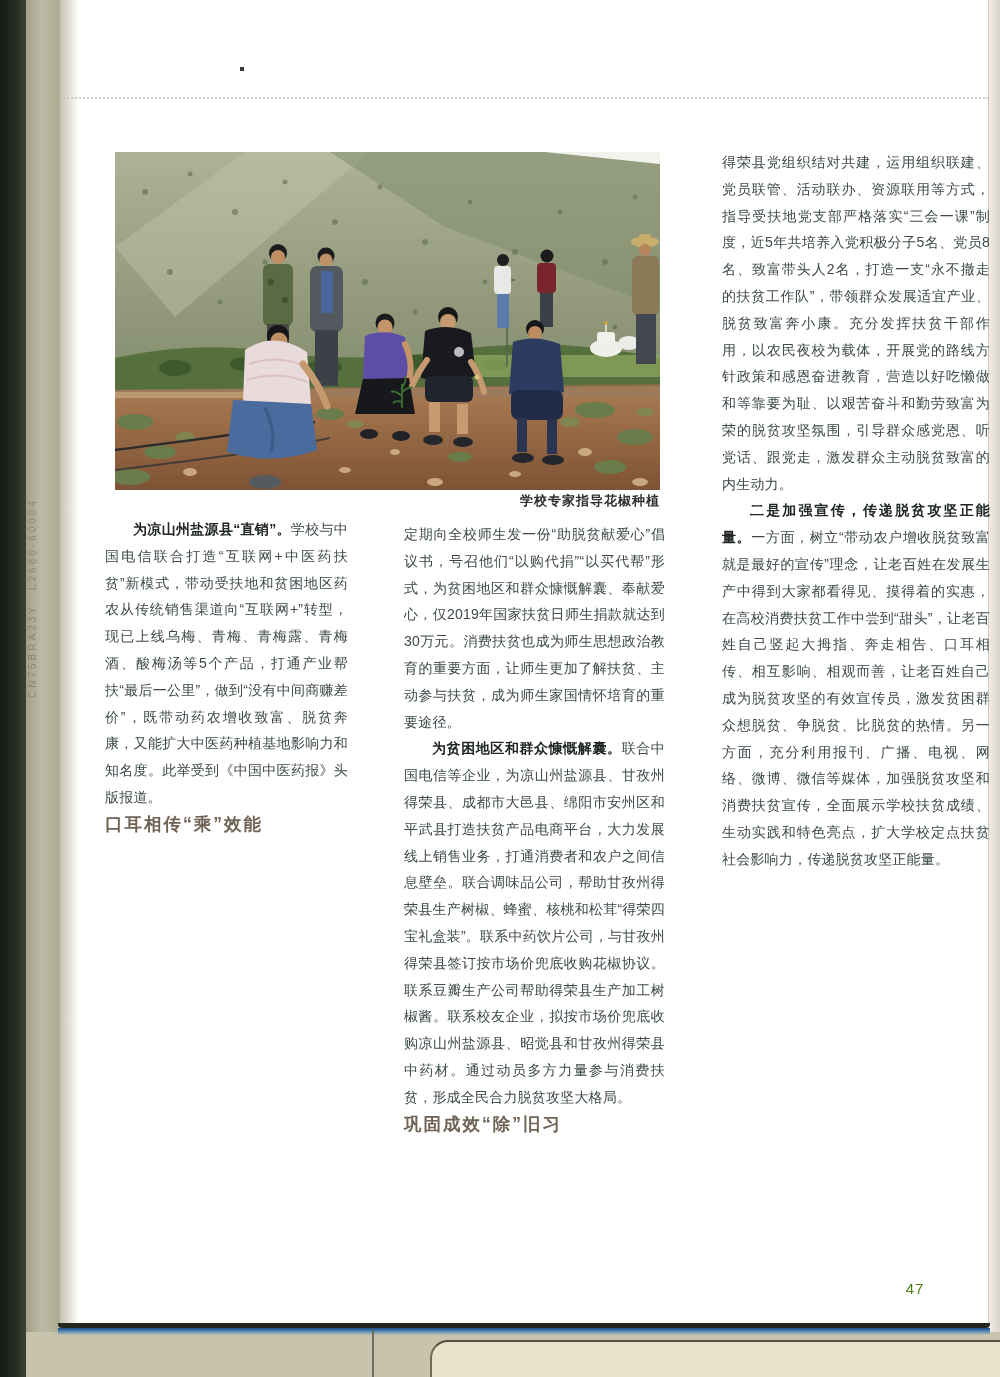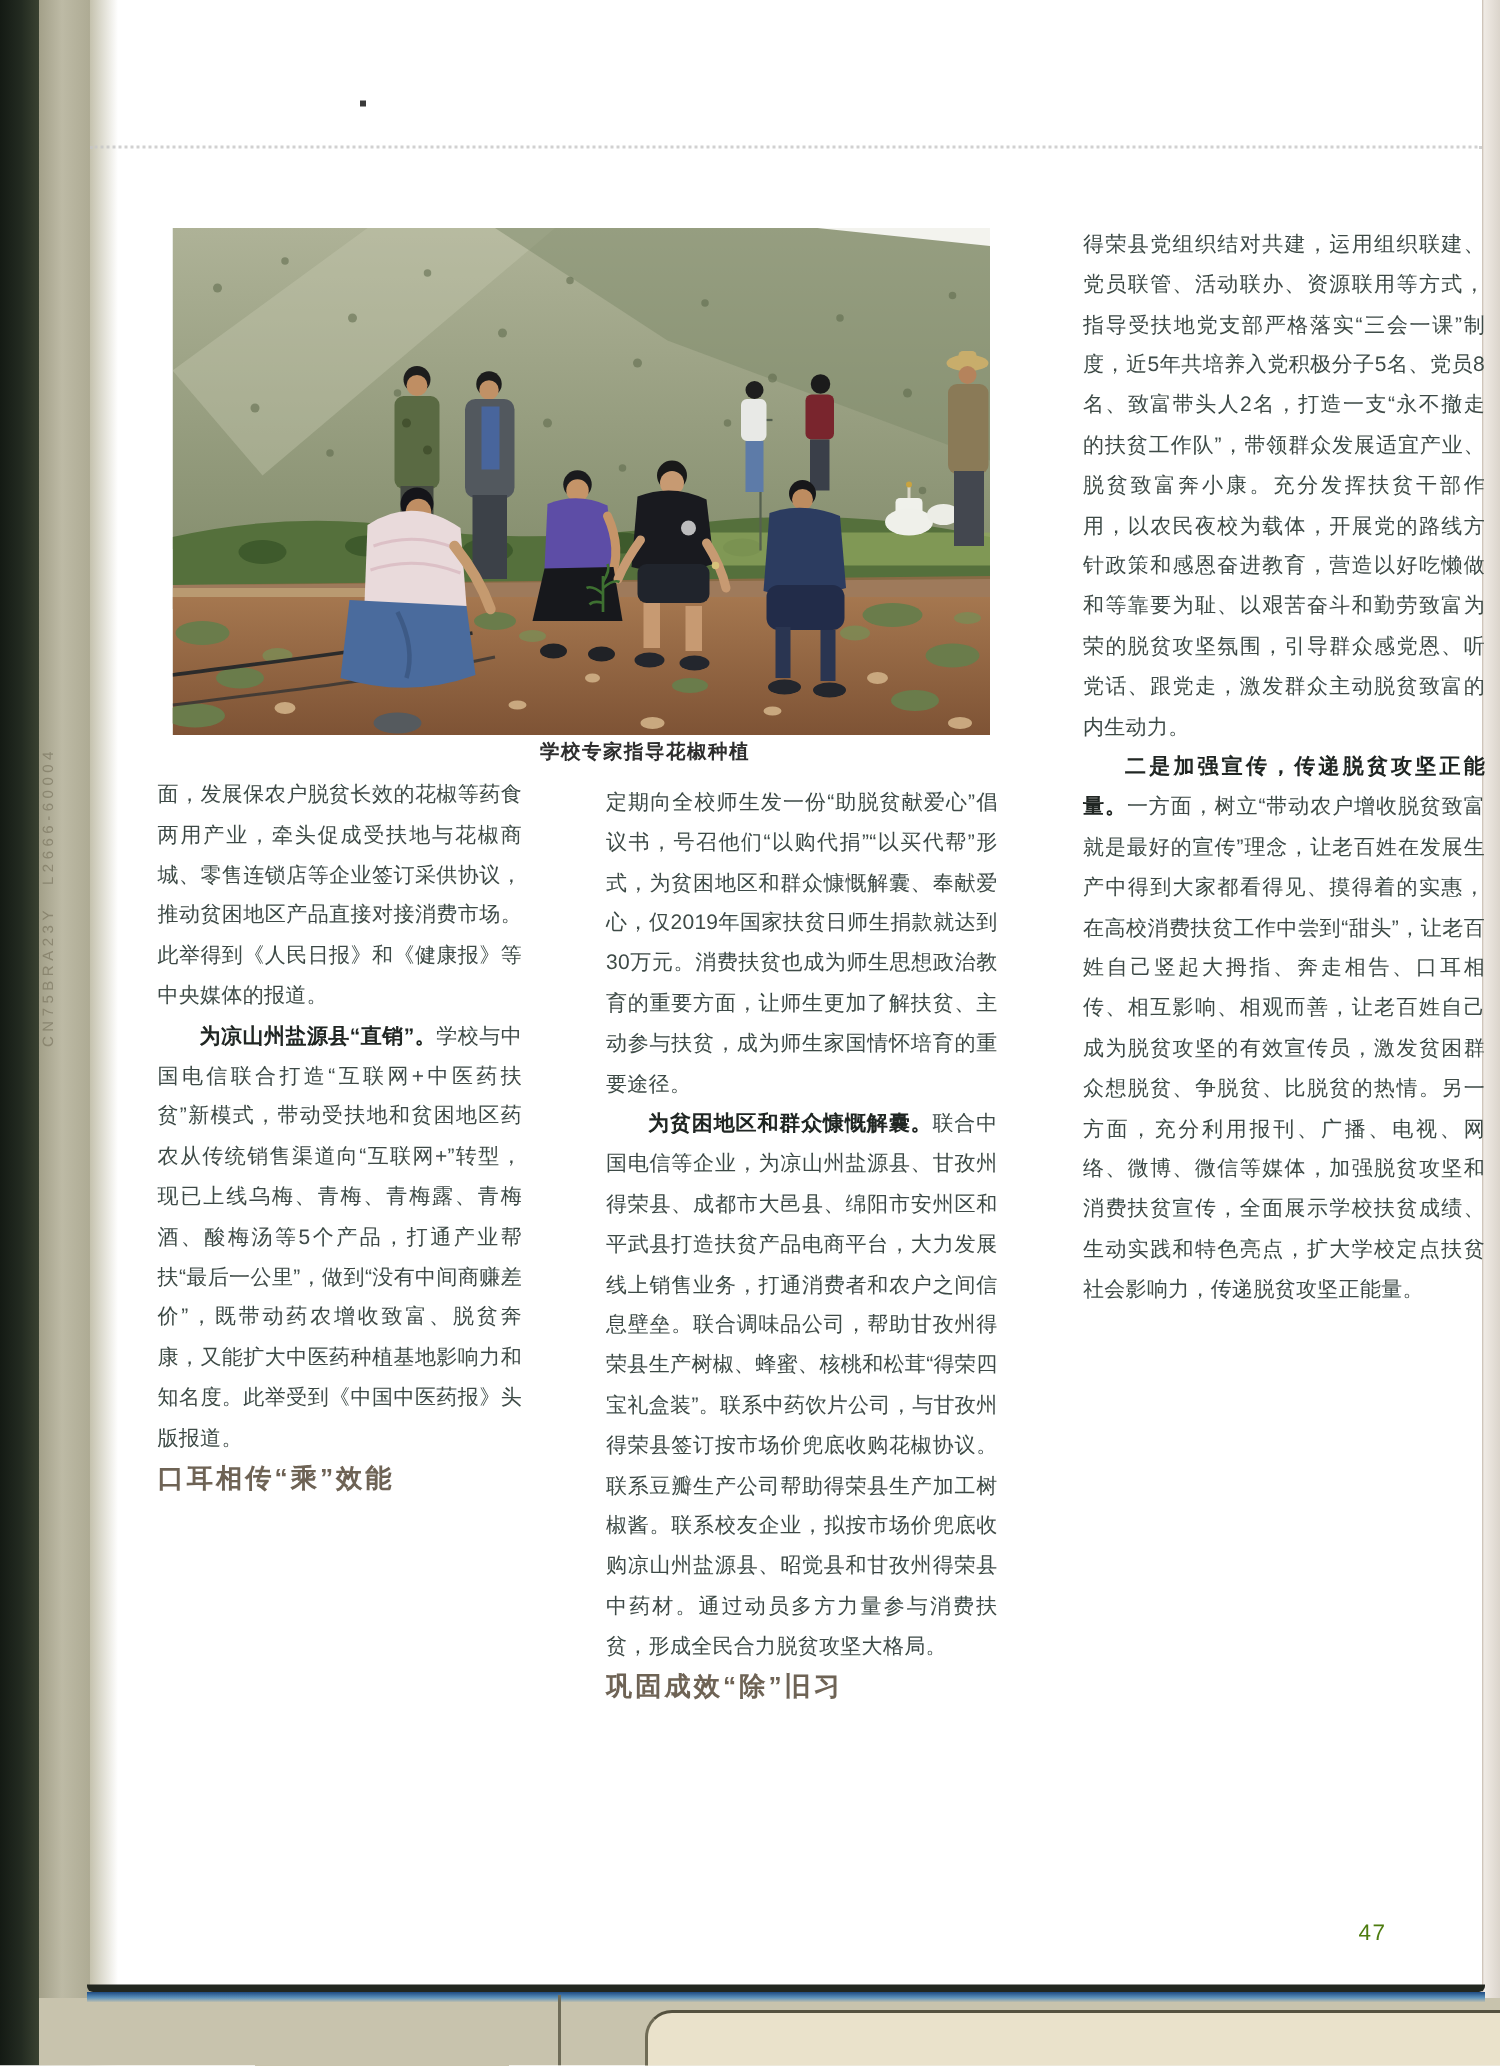--- a/index.html
+++ b/index.html
@@ -29,21 +29,21 @@
     background:#eae2cb;border-top:2px solid #54513f;border-left:2px solid #6f6b55;
     border-top-left-radius:18px;}
   .bottom-hairline{position:absolute;left:372px;top:1330px;width:2px;height:47px;background:#6f6c58;}
   .right-strip{position:absolute;left:988px;top:0;width:12px;height:1332px;
     background:linear-gradient(90deg,#f0ebe5 0%,#d9d2c9 100%);border-left:1px solid #cfc5ba;}
   .dotted-line{position:absolute;left:60px;top:97px;width:928px;height:0;
     border-top:2px dotted #c6c6c6;opacity:.8;}
   .ink-dot{position:absolute;left:240px;top:67px;width:4px;height:4px;background:#3a3a3a;}
   
   .photo{position:absolute;left:115px;top:152px;width:545px;height:338px;overflow:hidden;}
-  .caption{position:absolute;left:360px;top:492px;width:300px;
+  .caption{position:absolute;left:360px;top:492px;width:300px;text-align:right;
     font-size:13px;font-weight:bold;color:#2e2e2e;letter-spacing:1px;}
   
   .col{position:absolute;font-size:14px;line-height:26.8px;color:#3d4a46;
     text-align:justify;letter-spacing:.2px;}
   .col p{margin:0;text-align:justify;}
   .indent{text-indent:2em;}
   .lead{font-weight:bold;color:#202623;}
   .sec-heading{text-align:center;font-weight:bold;font-size:17.5px;color:#6e6355;
     letter-spacing:2px;margin:24px 0 26px 0;text-indent:0;}
   .col1{left:105px;top:516px;width:243px;}
@@ -251,21 +251,20 @@
         <path d="M287,244 Q280,238 276,240"></path>
         <path d="M287,240 Q294,234 298,236"></path>
     <path d="M287,250 Q281,248 278,251"></path>
         <path d="M287,236 Q292,228 290,224"></path>
   </g>
 </svg>
 </div>
 <div class="caption">学校专家指导花椒种植</div>
 
 <div class="col col1">
-  <p><span>面，发展保农户脱贫长效的花椒等药食两用产业，牵头促成受扶地与花椒商城、零售连锁店等企业签订采供协议，推动贫困地区产品直接对接消费市场。此举得到《人民日报》和《健康报》等中央媒体的报道。</span></p>
   <p class="indent"><span class="lead">为凉山州盐源县“直销”。</span><span>学校与中国电信联合打造“互联网+中医药扶贫”新模式，带动受扶地和贫困地区药农从传统销售渠道向“互联网+”转型，现已上线乌梅、青梅、青梅露、青梅酒、酸梅汤等5个产品，打通产业帮扶“最后一公里”，做到“没有中间商赚差价”，既带动药农增收致富、脱贫奔康，又能扩大中医药种植基地影响力和知名度。此举受到《中国中医药报》头版报道。</span></p>
   <p class="sec-heading">口耳相传“乘”效能</p>
 </div>
 
 <div class="col col2">
   <p><span>定期向全校师生发一份“助脱贫献爱心”倡议书，号召他们“以购代捐”“以买代帮”形式，为贫困地区和群众慷慨解囊、奉献爱心，仅2019年国家扶贫日师生捐款就达到30万元。消费扶贫也成为师生思想政治教育的重要方面，让师生更加了解扶贫、主动参与扶贫，成为师生家国情怀培育的重要途径。</span></p>
   <p class="indent"><span class="lead">为贫困地区和群众慷慨解囊。</span><span>联合中国电信等企业，为凉山州盐源县、甘孜州得荣县、成都市大邑县、绵阳市安州区和平武县打造扶贫产品电商平台，大力发展线上销售业务，打通消费者和农户之间信息壁垒。联合调味品公司，帮助甘孜州得荣县生产树椒、蜂蜜、核桃和松茸“得荣四宝礼盒装”。联系中药饮片公司，与甘孜州得荣县签订按市场价兜底收购花椒协议。联系豆瓣生产公司帮助得荣县生产加工树椒酱。联系校友企业，拟按市场价兜底收购凉山州盐源县、昭觉县和甘孜州得荣县中药材。通过动员多方力量参与消费扶贫，形成全民合力脱贫攻坚大格局。</span></p>
   <p class="sec-heading">巩固成效“除”旧习</p>
 </div>
 

